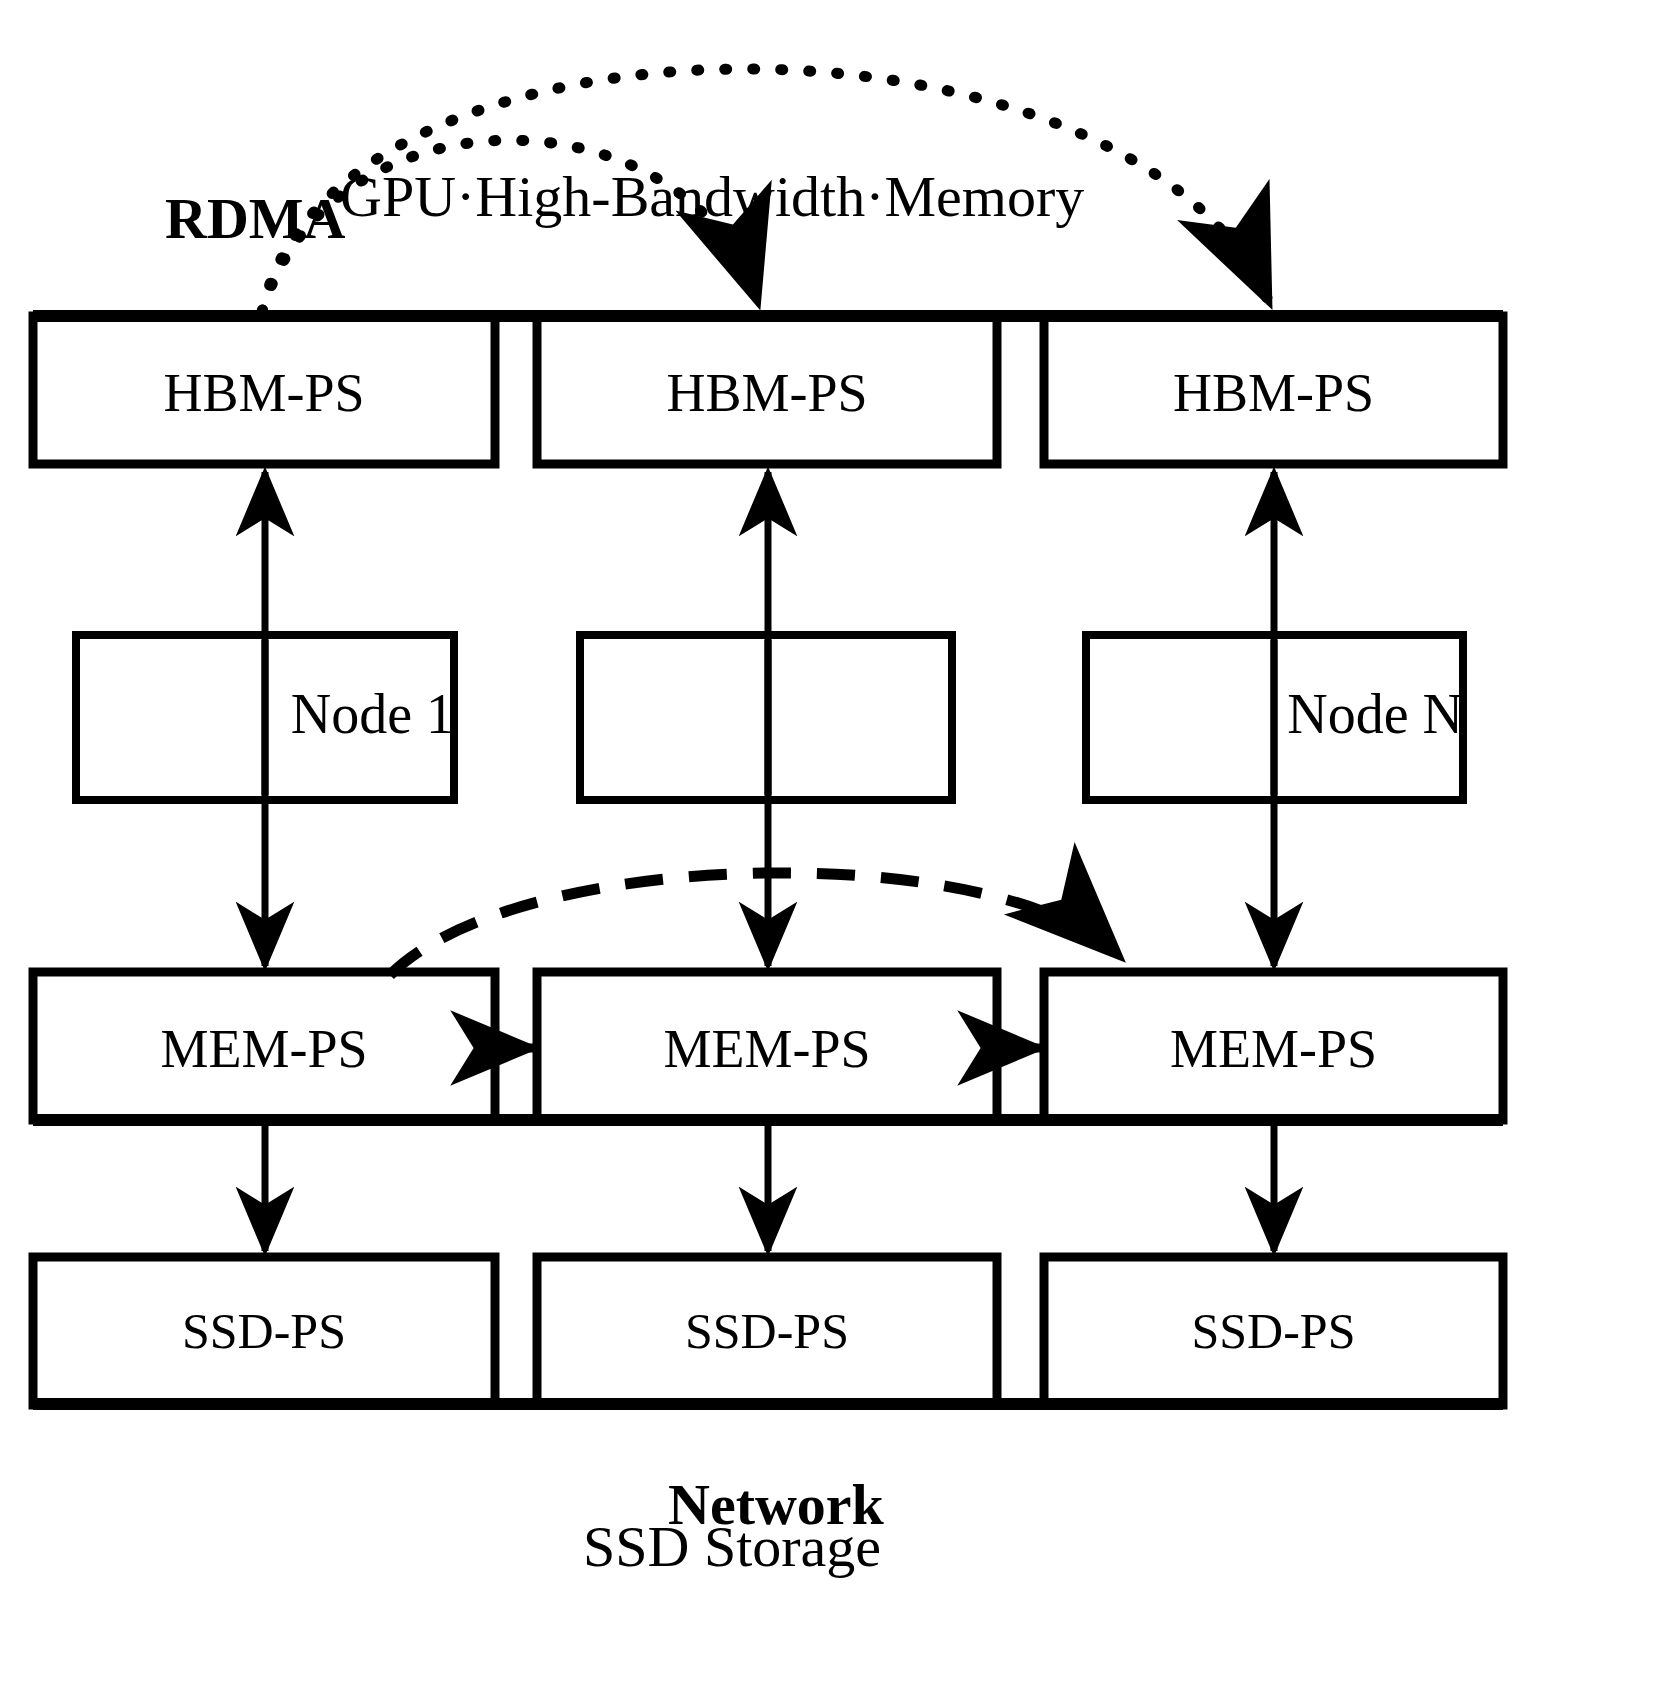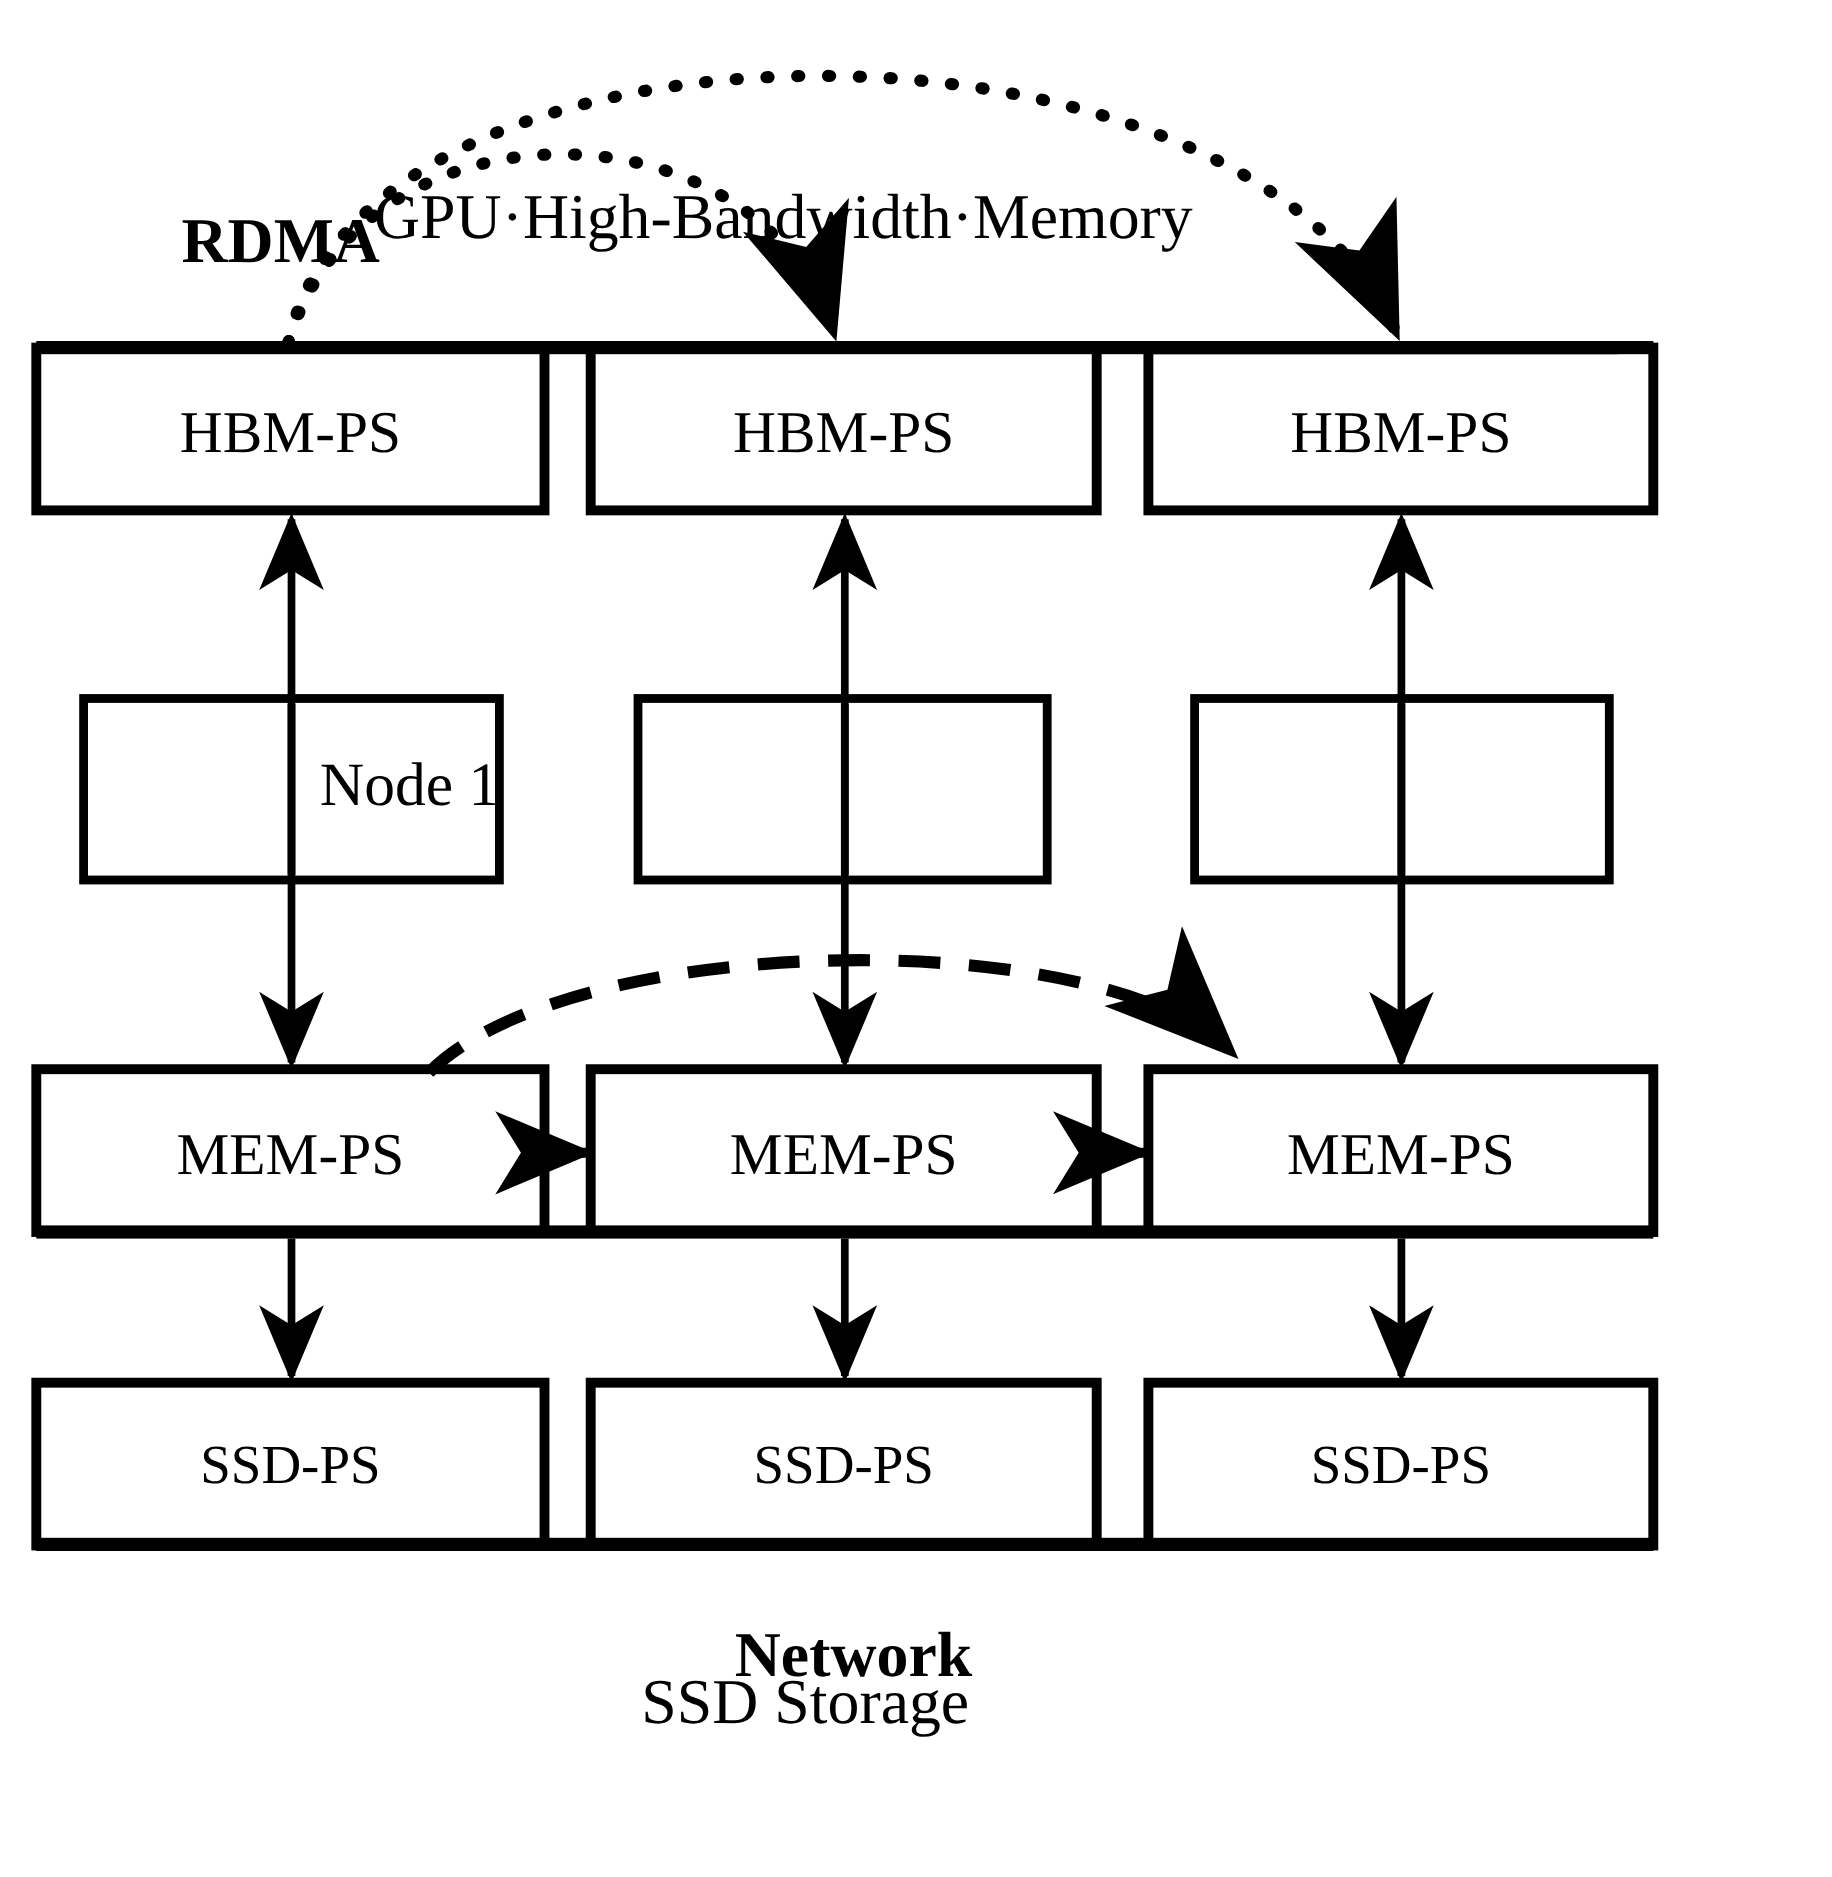--- a/index.html
+++ b/index.html
@@ -127,20 +127,21 @@
 
   <div class="lbl band-label-bold" style="left:668px;top:1476px;text-align:right;">Network</div>
 
   <div class="lbl band-label" style="left:583px;top:1518px;">SSD Storage</div>
 
   <div class="box-label" style="left:33px;top:362px;width:462px;">HBM-PS</div>
   <div class="box-label" style="left:537px;top:362px;width:460px;">HBM-PS</div>
   <div class="box-label" style="left:1044px;top:362px;width:459px;">HBM-PS</div>
 
   <div class="node-label" style="left:76px;top:682px;width:378px;">Node 1</div>
+  <div class="node-label" style="left:1086px;top:682px;width:377px;">Node N</div>
 
   <div class="box-label" style="left:33px;top:1018px;width:462px;">MEM-PS</div>
   <div class="box-label" style="left:537px;top:1018px;width:460px;">MEM-PS</div>
   <div class="box-label" style="left:1044px;top:1018px;width:459px;">MEM-PS</div>
 
   <div class="box-label" style="left:33px;top:1302px;width:462px;font-size:50px;">SSD-PS</div>
   <div class="box-label" style="left:537px;top:1302px;width:460px;font-size:50px;">SSD-PS</div>
   <div class="box-label" style="left:1044px;top:1302px;width:459px;font-size:50px;">SSD-PS</div>
 
 </div>

